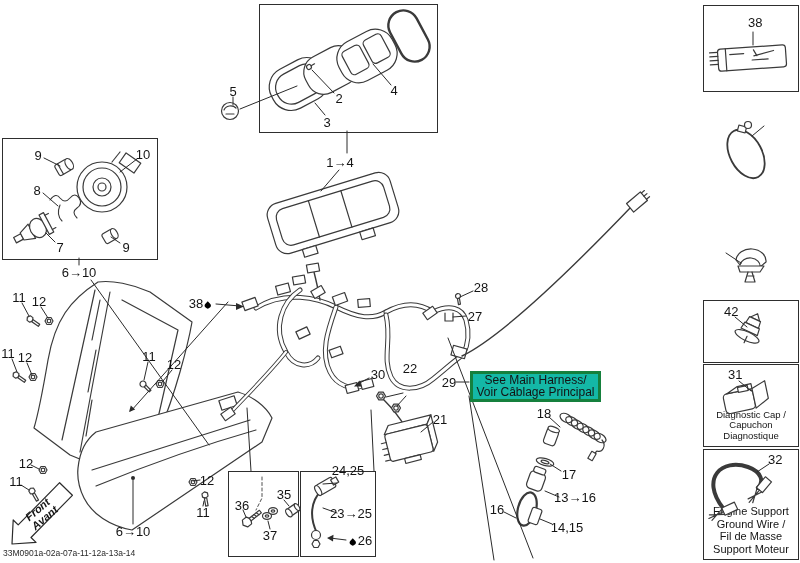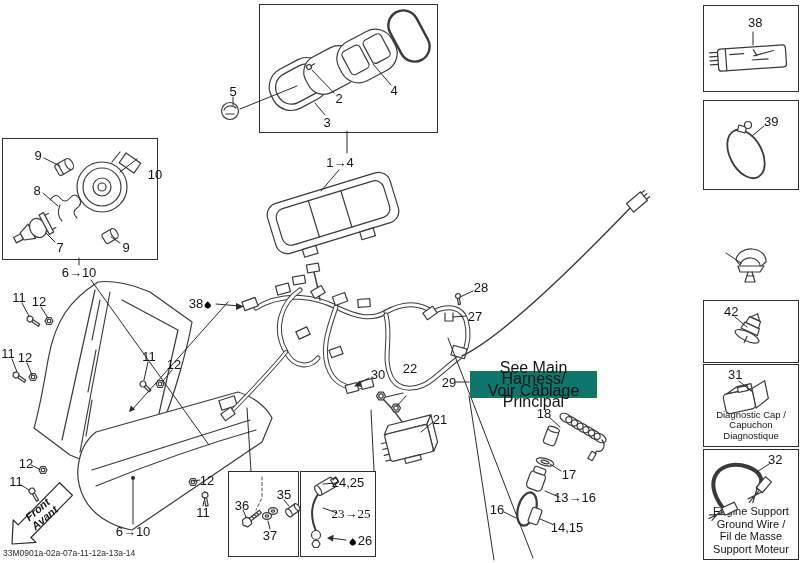--- a/index.html
+++ b/index.html
@@ -10,43 +10,40 @@
   .part-label{position:absolute;transform:translate(-50%,-50%);font-size:13px;line-height:1;
               white-space:nowrap;color:#141414;z-index:3;}
   .droplet{display:inline-block;width:6px;height:6px;background:#000;
            border-radius:0 50% 50% 50%;transform:rotate(45deg);margin:0 2px;vertical-align:-1px;}
   .panel{position:absolute;border:1px solid #2e2e2e;z-index:1;}
   .panel-number{position:absolute;font-size:13px;line-height:1;z-index:3;}
   .panel-caption{position:absolute;left:0;right:0;text-align:center;color:#141414;z-index:3;margin-top:44px;}
   .panel-caption span{display:block;}
   .cap-small{font-size:9.5px;line-height:10.5px;bottom:5px;}
   .cap-large{font-size:11px;line-height:12.5px;bottom:4px;}
-  .note-box{position:absolute;left:470px;top:371px;width:125px;height:25px;border:1px solid #15803d;
-            background:#0f766e;display:flex;flex-direction:column;justify-content:center;align-items:center;
-            font-size:16px;line-height:11.5px;z-index:3;text-align:center;}
+  .note-box{position:absolute;left:470px;top:371px;width:125px;height:25px;border:3px solid #15803d;
+            background:#14b8a6;display:flex;flex-direction:column;justify-content:center;align-items:center;
+            font-size:12px;line-height:11.5px;z-index:3;text-align:center;}
   .footer{position:absolute;left:3px;top:548px;font-size:8.5px;color:#2a2a2a;z-index:3;}
   .front-label{position:absolute;left:14px;top:503px;width:54px;transform:rotate(-40deg);
                font-style:italic;font-weight:bold;font-size:11px;line-height:10.5px;
                text-align:center;z-index:3;}
 </style>
 </head>
 <body>
 
 <div id="stage">
 
   <div class="box" style="left:259px;top:4px;width:177px;height:127px"></div>
   <div class="box" style="left:2px;top:138px;width:154px;height:120px"></div>
   <div class="box" style="left:228px;top:471px;width:69px;height:84px"></div>
   <div class="box" style="left:300px;top:471px;width:74px;height:84px"></div>
 
   <div class="panel" style="left:703px;top:5px;width:94px;height:85px">
     <span class="panel-number" style="left:44px;top:10px">38</span>
-  </div>
-  <div class="panel" style="left:703px;top:100px;width:94px;height:88px">
-    <span class="panel-number" style="left:60px;top:14px">39</span>
   </div>
   <div class="panel" style="left:703px;top:300px;width:94px;height:61px">
     <span class="panel-number" style="left:20px;top:4px">42</span>
   </div>
   <div class="panel" style="left:703px;top:364px;width:94px;height:81px">
     <span class="panel-number" style="left:24px;top:3px">31</span>
     <div class="panel-caption cap-small">
       <span>Diagnostic Cap /</span>
       <span>Capuchon</span>
       <span>Diagnostique</span>
@@ -436,21 +433,21 @@
     <span style="display:block">Avant</span>
   </div>
 
   <span class="footer">33M0901a-02a-07a-11-12a-13a-14</span>
 <span class="part-label" style="left: 233px; top: 91px;">5</span>
     <span class="part-label" style="left: 339px; top: 98px;">2</span>
     <span class="part-label" style="left: 327px; top: 122px;">3</span>
     <span class="part-label" style="left: 394px; top: 90px;">4</span>
     <span class="part-label" style="left: 340px; top: 162px;">1→4</span>
     <span class="part-label" style="left: 38px; top: 155px;">9</span>
-    <span class="part-label" style="left: 155px; top: 154px; margin-top: 20px;">10</span>
+    <span class="part-label" style="left: 143px; top: 154px;">10</span>
     <span class="part-label" style="left: 37px; top: 190px;">8</span>
     <span class="part-label" style="left: 60px; top: 247px;">7</span>
     <span class="part-label" style="left: 126px; top: 247px;">9</span>
     <span class="part-label" style="left: 79px; top: 272px;">6→10</span>
     <span class="part-label" style="left: 19px; top: 297px;">11</span>
     <span class="part-label" style="left: 39px; top: 301px;">12</span>
     <span class="part-label" style="left: 8px; top: 353px;">11</span>
     <span class="part-label" style="left: 25px; top: 357px;">12</span>
     <span class="part-label" style="left: 149px; top: 356px;">11</span>
     <span class="part-label" style="left: 174px; top: 364px;">12</span>
@@ -464,19 +461,19 @@
     <span class="part-label" style="left: 544px; top: 413px;">18</span>
     <span class="part-label" style="left: 569px; top: 474px;">17</span>
     <span class="part-label" style="left: 575px; top: 497px;">13→16</span>
     <span class="part-label" style="left: 497px; top: 509px;">16</span>
     <span class="part-label" style="left: 567px; top: 527px;">14,15</span>
     <span class="part-label" style="left: 26px; top: 463px;">12</span>
     <span class="part-label" style="left: 16px; top: 481px;">11</span>
     <span class="part-label" style="left: 207px; top: 480px;">12</span>
     <span class="part-label" style="left: 203px; top: 512px;">11</span>
     <span class="part-label" style="left: 133px; top: 531px;">6→10</span>
-    <span class="part-label" style="left: 348px; top: 482px;">24,25</span>
-    <span class="part-label" style="left: 351px; top: 513px; font-family: Liberation Serif, serif;">23→25</span>
+    <span class="part-label" style="left: 348px; top: 470px;">24,25</span>
+    <span class="part-label" style="left: 351px; top: 513px;">23→25</span>
     <span class="part-label" style="left: 360px; top: 540px;"><span class="droplet"></span>26</span>
     <span class="part-label" style="left: 242px; top: 505px;">36</span>
     <span class="part-label" style="left: 284px; top: 494px;">35</span>
     <span class="part-label" style="left: 270px; top: 535px;">37</span>
   </div>
 
 </body></html>

